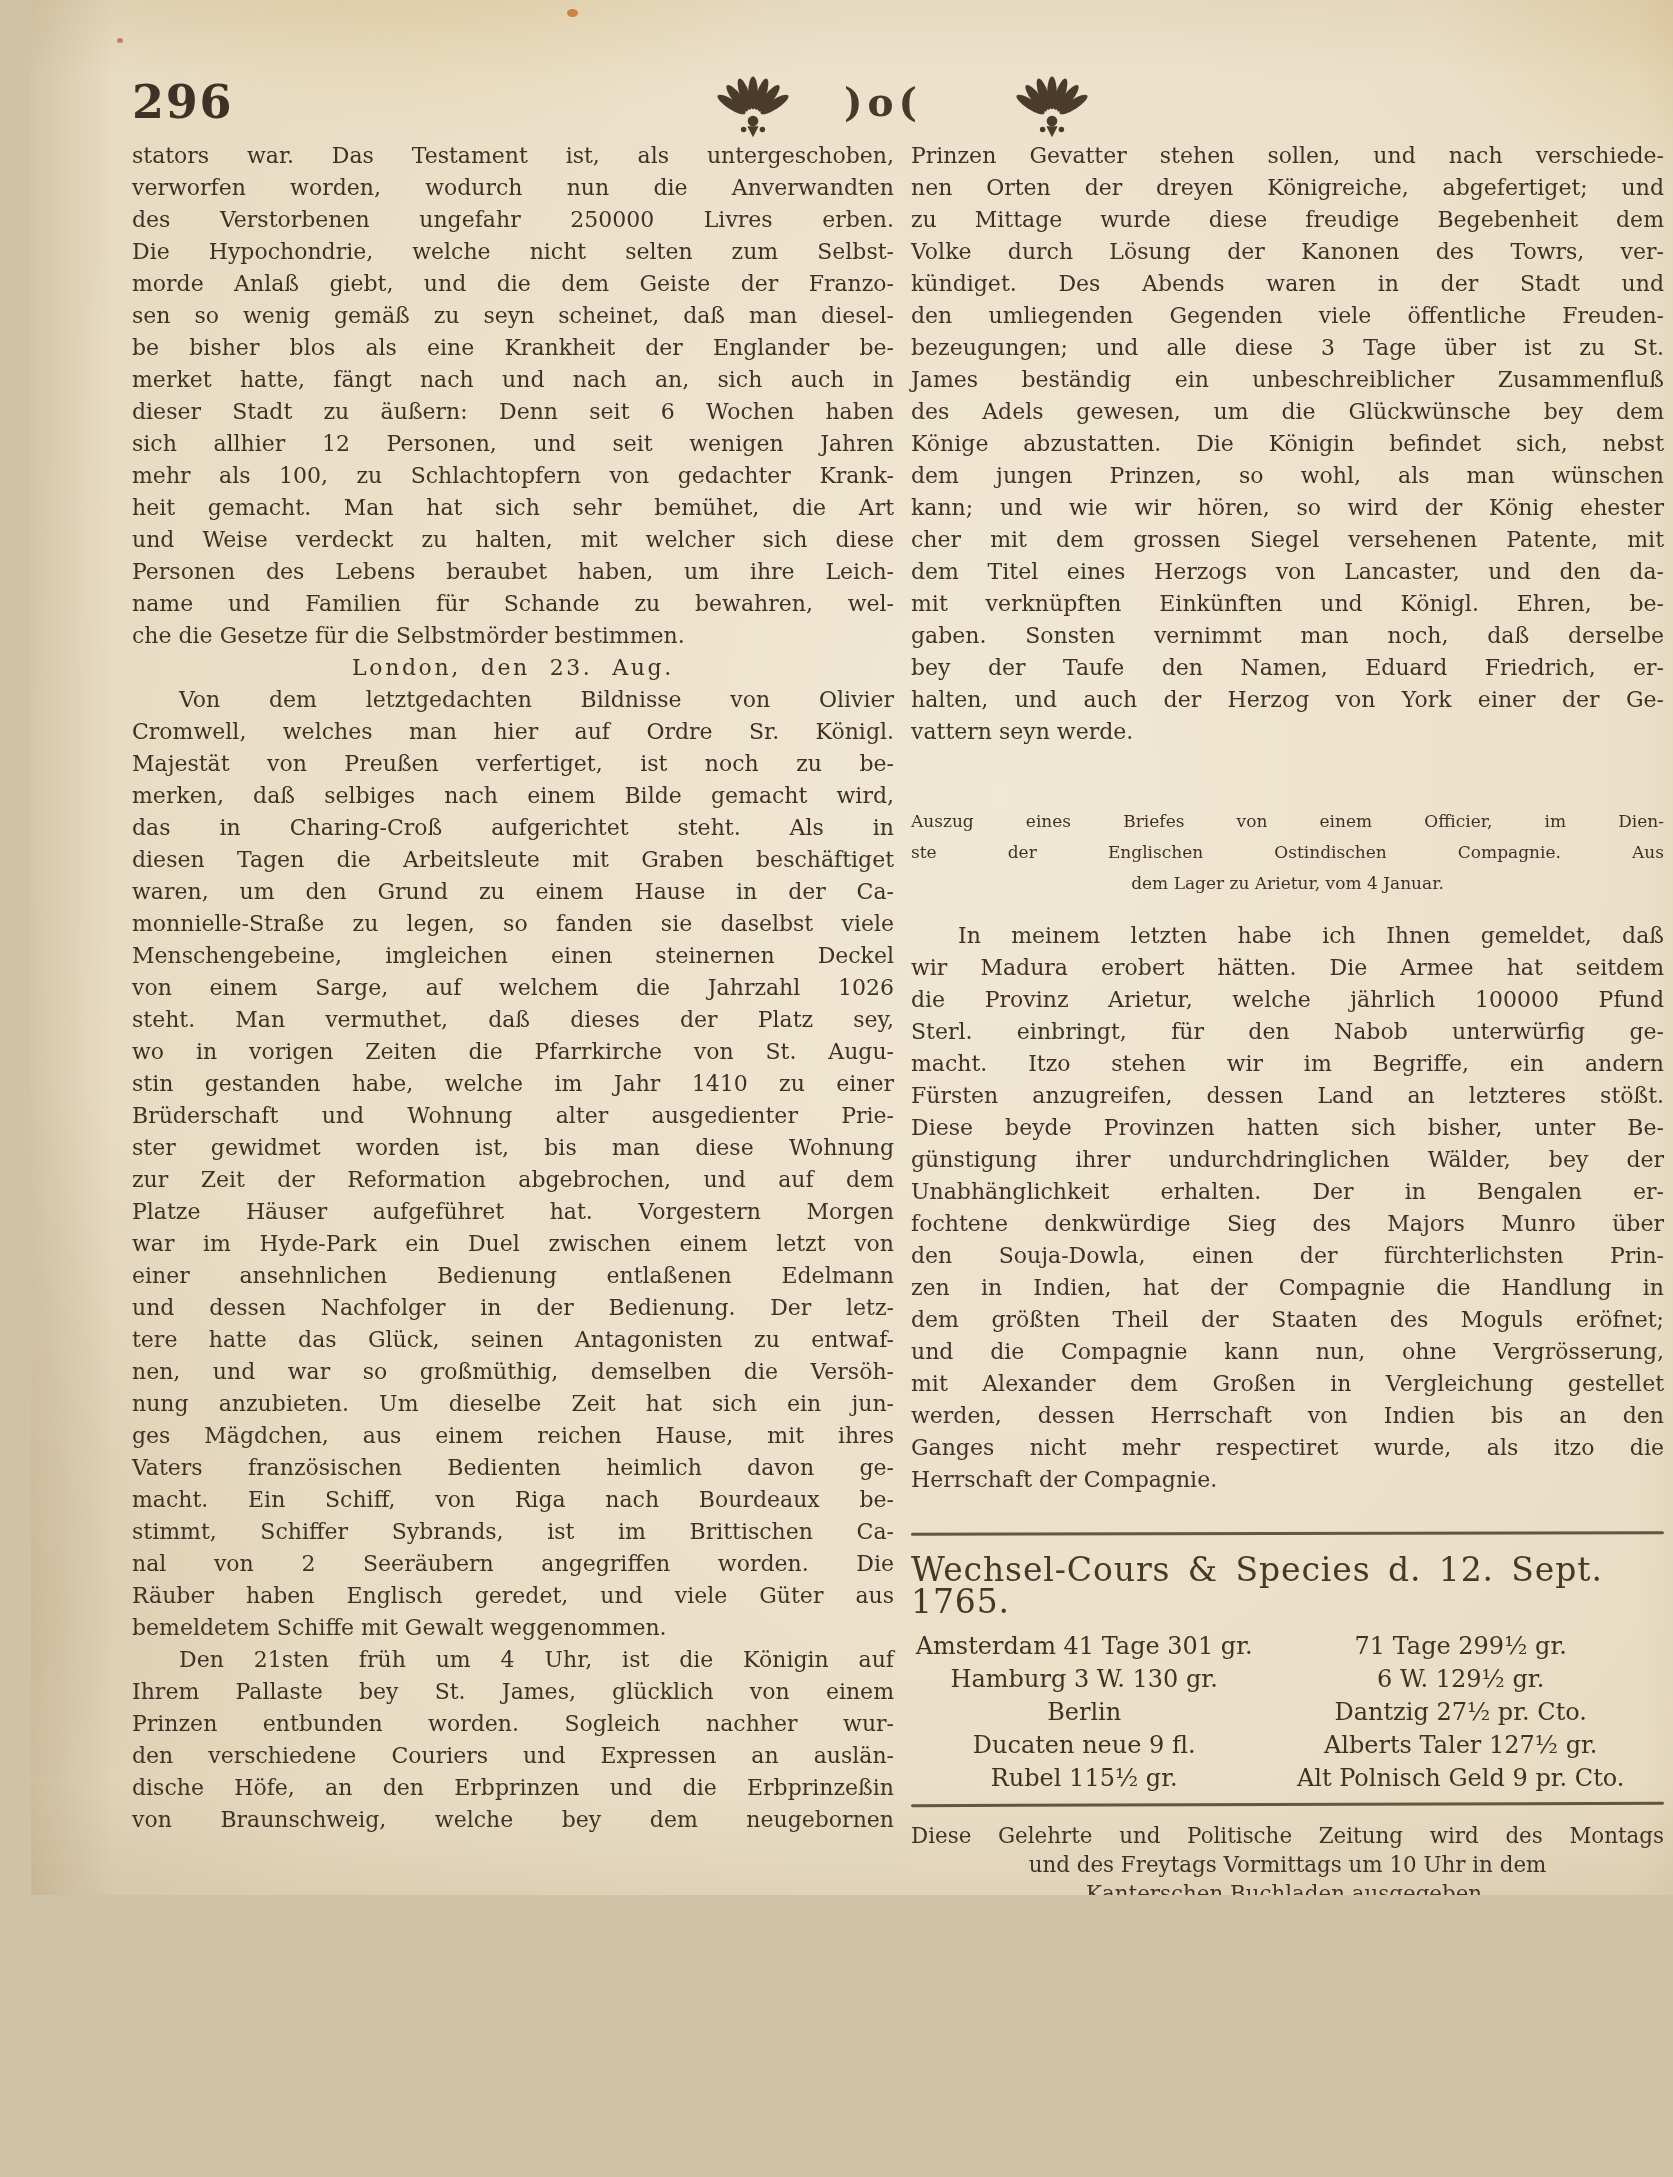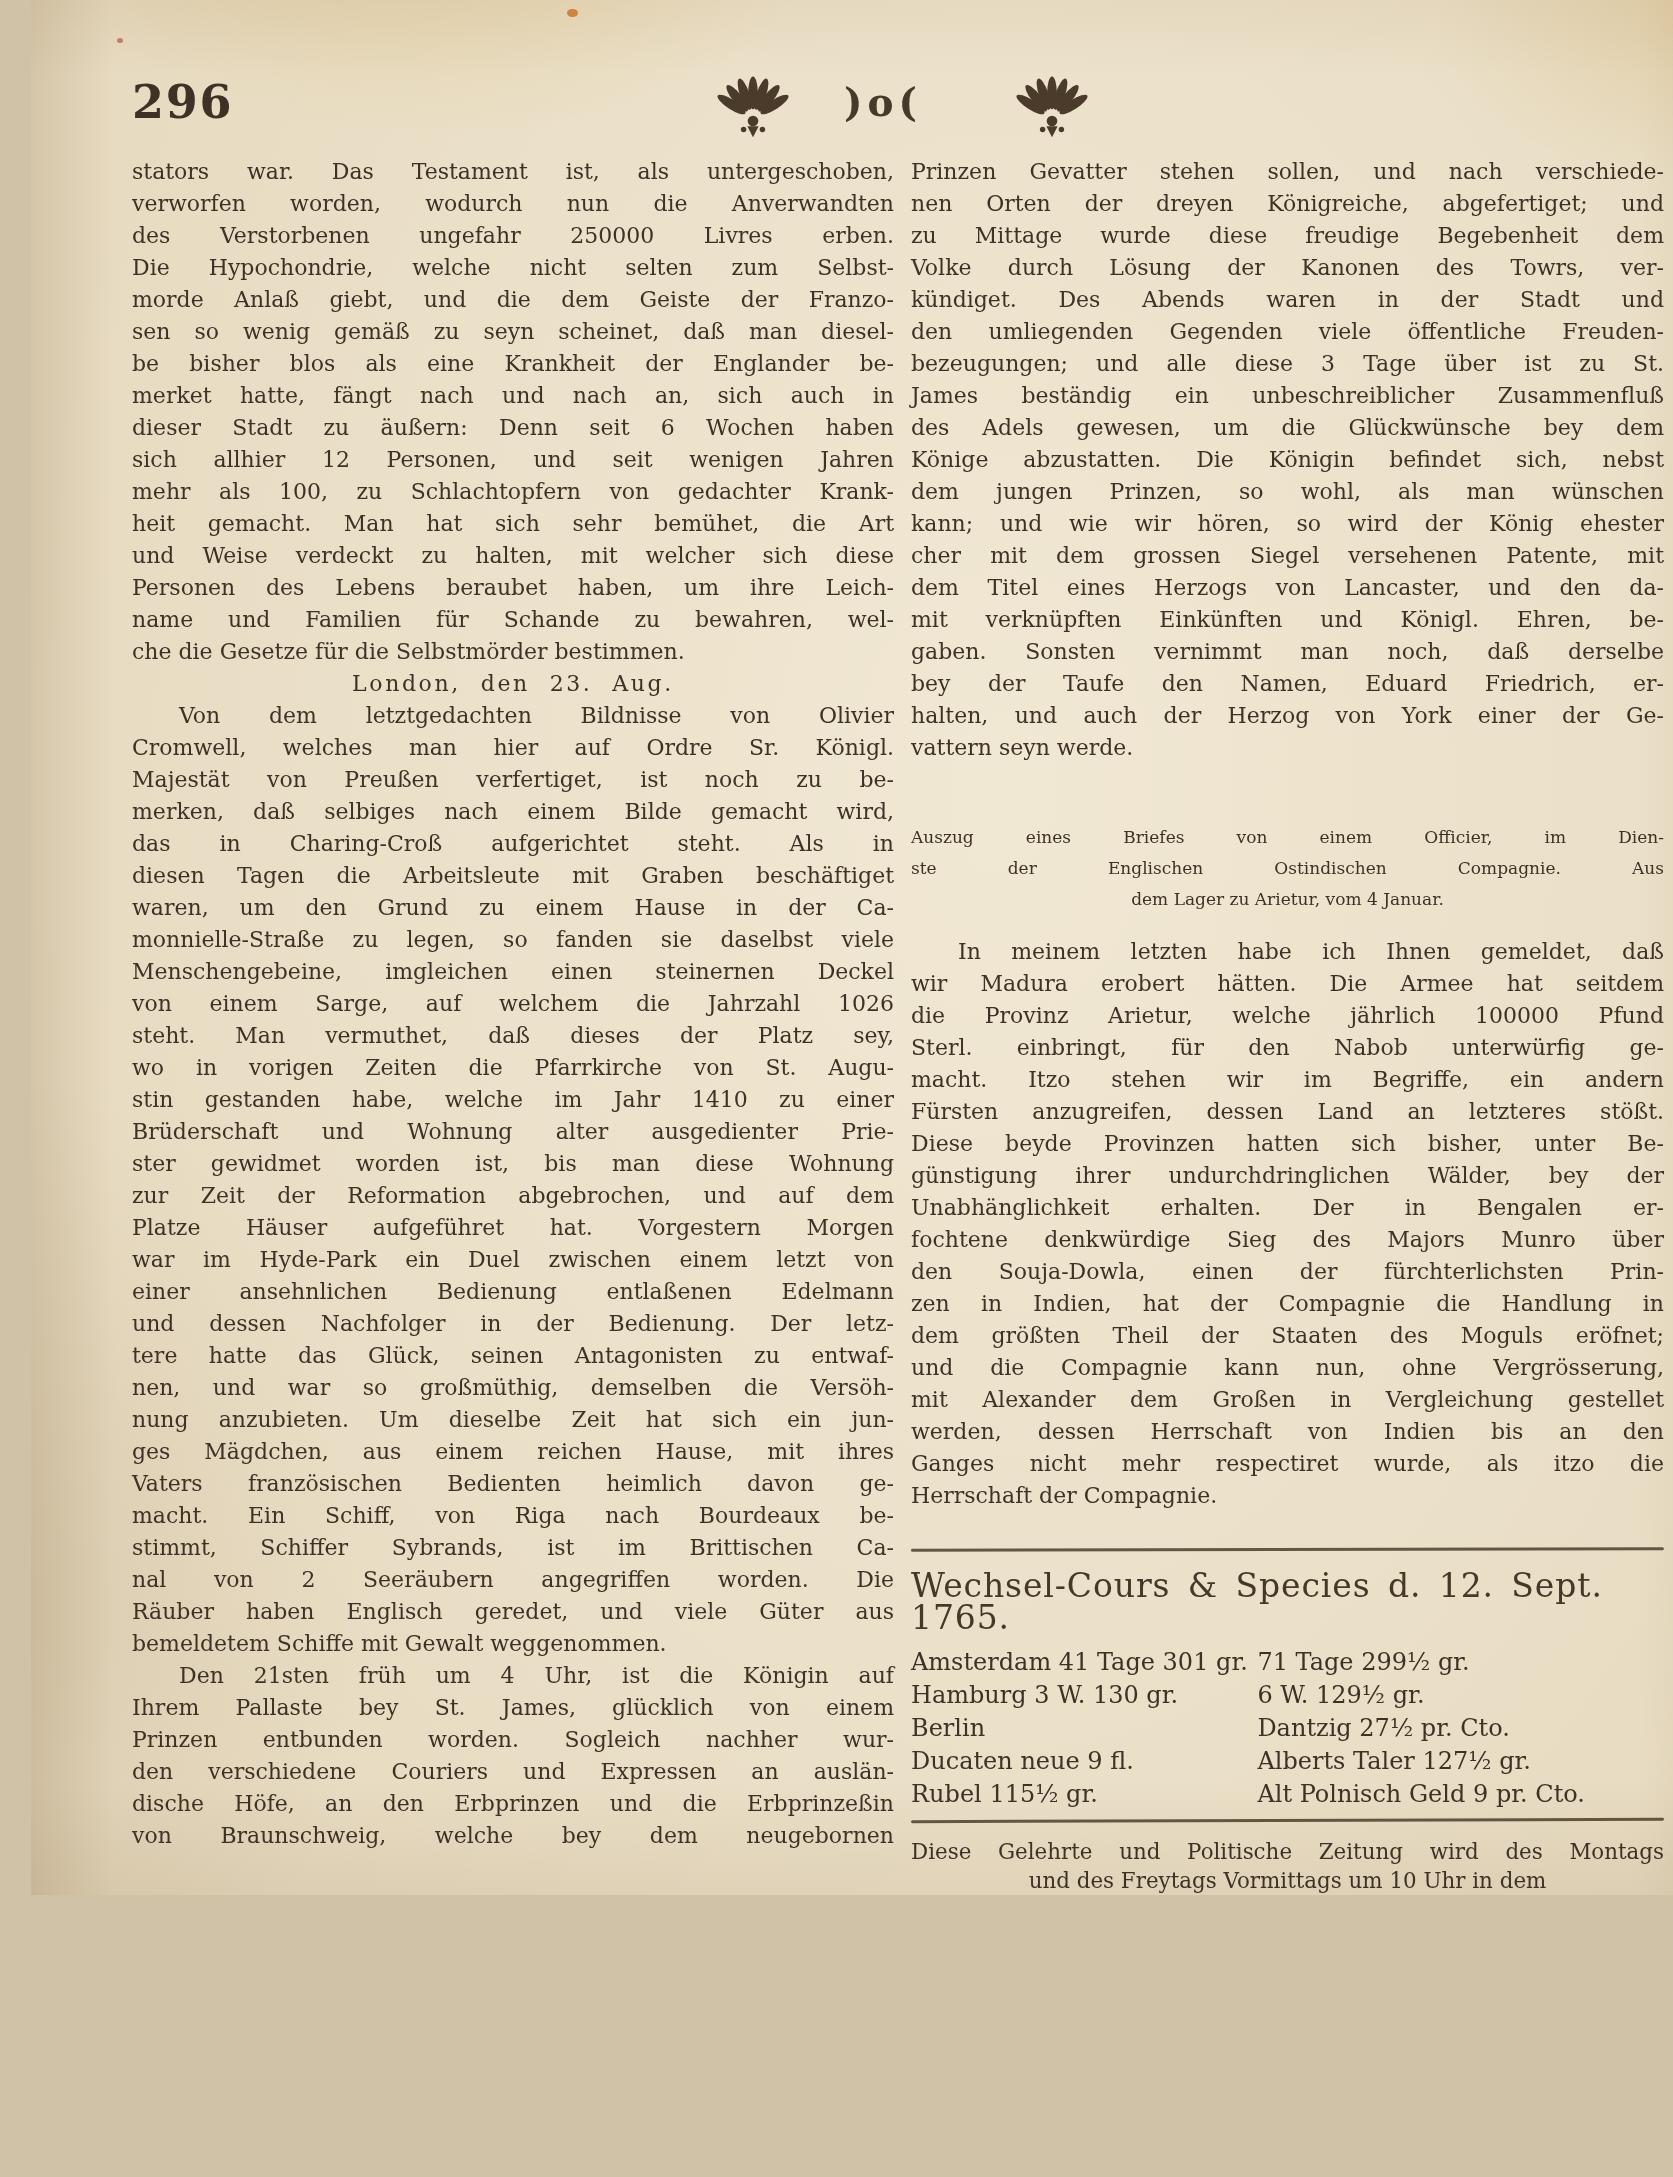--- a/index.html
+++ b/index.html
@@ -22,39 +22,39 @@
     font-size:46px; font-weight:bold; letter-spacing:1.7px;
   }
   .orn { position:absolute; top:74px; }
   .orn-left  { left:685px; }
   .orn-right { left:984px; }
   .centermark {
     position:absolute; left:792px; top:79px; width:120px;
     text-align:center; font-size:39px; letter-spacing:5.1px; font-weight:bold;
     color:#463a2b;
   }
-  .col { position:absolute; top:156px; font-size:22px; line-height:32px; }
+  .col { position:absolute; top:140px; font-size:22px; line-height:32px; }
   .col-left  { left:101px;  width:762px; }
   .col-right { left:880px; width:753px; }
   .ln  { text-align:justify; text-align-last:justify; }
   .s-e { text-align-last:left; }
   .s-i { text-indent:47px; }
   .s-c { text-align:center; text-align-last:center; }
   .s-cs{ text-align-last:center; word-spacing:10.3px; letter-spacing:2.6px; }
   .heading-block { margin-top:58px; font-size:17px; line-height:31px; }
   .letter-block  { margin-top:20.5px; }
   .rule { height:3.4px; background:#4b3d2c; border-radius:2.6px; opacity:.85; }
   .rule-top    { margin-top:36px; transform:rotate(-0.12deg); }
   .rule-bottom { margin-top:8.6px; transform:rotate(-0.18deg); }
   .xtitle {
     margin-top:19px; font-size:33px; 
     letter-spacing:0.9px; word-spacing:6px; color:#453828;
   }
   .xtable { margin-top:12px; font-size:24px; line-height:33px; }
-  .xrow { display:flex; }
+  .xrow { display:flex;text-align:center; }
   .xl { flex:0 0 46%; }
   .xr { flex:1; }
   .imprint { margin-top:13.7px; font-size:21.4px; line-height:29px; }
   .speck { position:absolute; border-radius:50%; }
   .speck-1 { left:536px; top:8.6px; width:11px; height:8.6px; background:#c9752c; opacity:.85; }
   .speck-2 { left:86px; top:38px; width:6px; height:5.1px; background:#b5403a; opacity:.6; }
   .speck-3 { left:1662px; top:180px; width:7.7px; height:22px; background:#b49a6e; opacity:.5; border-radius:40%; }
   svg .ink { fill:#4a3b2b; }
 </style>
 </head>

